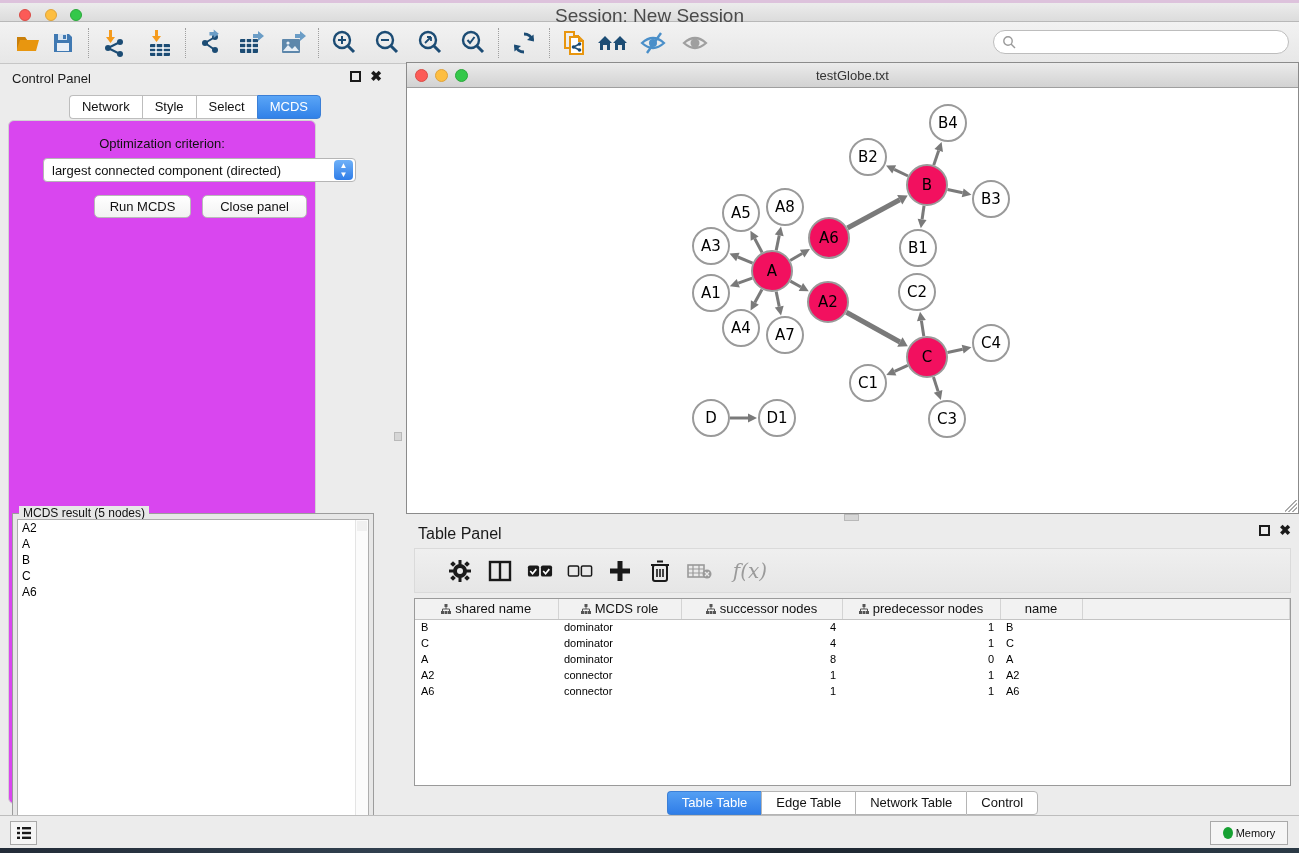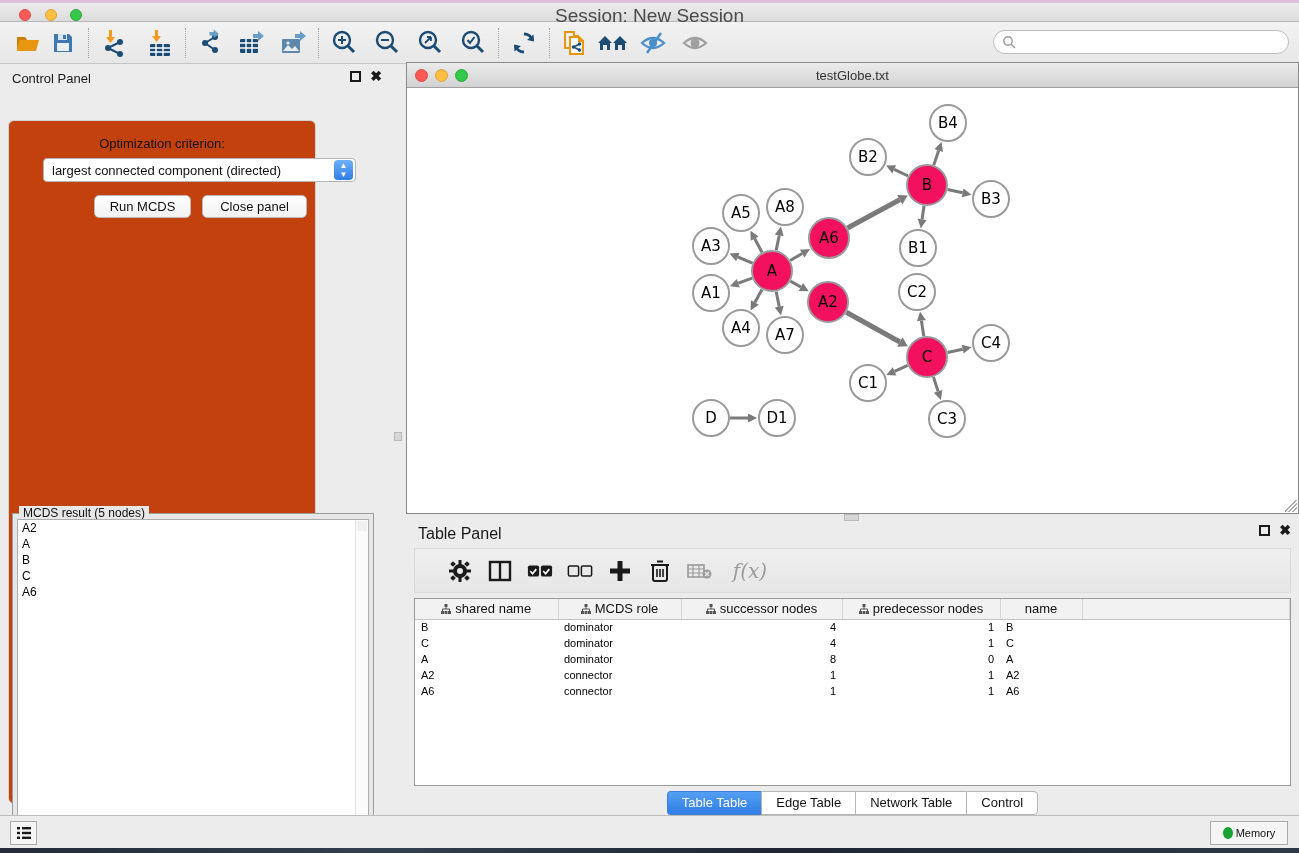--- a/index.html
+++ b/index.html
@@ -34,21 +34,21 @@
   .panel-btns { position:absolute; right:8px; top:7px; display:flex; gap:9px; align-items:center; }
   .float-box { width:11px; height:11px; border:2px solid #1a1a1a; display:inline-block; }
   .close-x { font-size:14px; font-weight:bold; color:#1a1a1a; line-height:11px; }
   .cp-tabs { position:absolute; left:0; top:31px; width:390px; display:flex; justify-content:center; }
   .tab-btn { font-size:13px; padding:3px 12px 4px; background:#fff; border:1px solid #bdbdbd;
     border-right:none; color:#111; }
   .tab-btn:first-child { border-radius:4px 0 0 4px; }
   .tab-btn:last-child { border-radius:0 4px 4px 0; border-right:1px solid #bdbdbd; }
   .tab-btn.active { background:linear-gradient(#5aa5f6,#3181e8); color:#fff; border-color:#3b7fd6; }
   .cp-body { position:absolute; left:8px; top:56px; width:308px; height:684px;
-    background:#c2410c; border:1px solid #d2d2d2; border-radius:6px;padding-left:10px; }
+    background:#d946ef; border:1px solid #d2d2d2; border-radius:6px;padding-left:10px; }
   .opt-label { position:absolute; left:0; width:100%; top:15px; text-align:center; font-size:13px; color:#111; }
   .select-box { position:absolute; left:34px; top:37px; width:313px; height:24px; background:#fff;
     border:1px solid #b5b5b5; border-radius:4px; display:flex; align-items:center; }
   .select-box .sel-text { flex:1; font-size:13px; padding-left:8px; color:#111; white-space:nowrap; }
   .sel-arrows { width:19px; height:20px; margin-right:2px; border-radius:4px;
     background:linear-gradient(#6fb1f8,#2f7de8); color:#fff; font-size:8px; line-height:9px;
     display:flex; flex-direction:column; align-items:center; justify-content:center; }
   .btn { position:absolute; height:23px; background:linear-gradient(#fff,#f2f2f2);
     border:1px solid #b9b9b9; border-radius:5px; font-size:13px; color:#111;
     display:flex; align-items:center; justify-content:center;
@@ -284,20 +284,26 @@
     <input placeholder="" style="">
   </div>
 </div>
 
 <div class="control-panel">
   <div class="cp-header">Control Panel</div>
   <div class="panel-btns">
     <span class="float-box"></span>
     <span class="close-x">✖</span>
   </div>
+  <div class="cp-tabs" id="cp-tabs">
+      <div class="tab-btn">Network</div>
+      <div class="tab-btn">Style</div>
+      <div class="tab-btn">Select</div>
+      <div class="tab-btn active">MCDS</div>
+    </div>
   <div class="cp-body">
     <div class="opt-label">Optimization criterion:</div>
     <div class="select-box">
       <span class="sel-text">largest connected component (directed)</span>
       <span class="sel-arrows">
           <span>▲</span>
           <span>▼</span>
         </span>
     </div>
     <button class="btn" style="left:85px; top:74px; width:97px;">Run MCDS</button>

